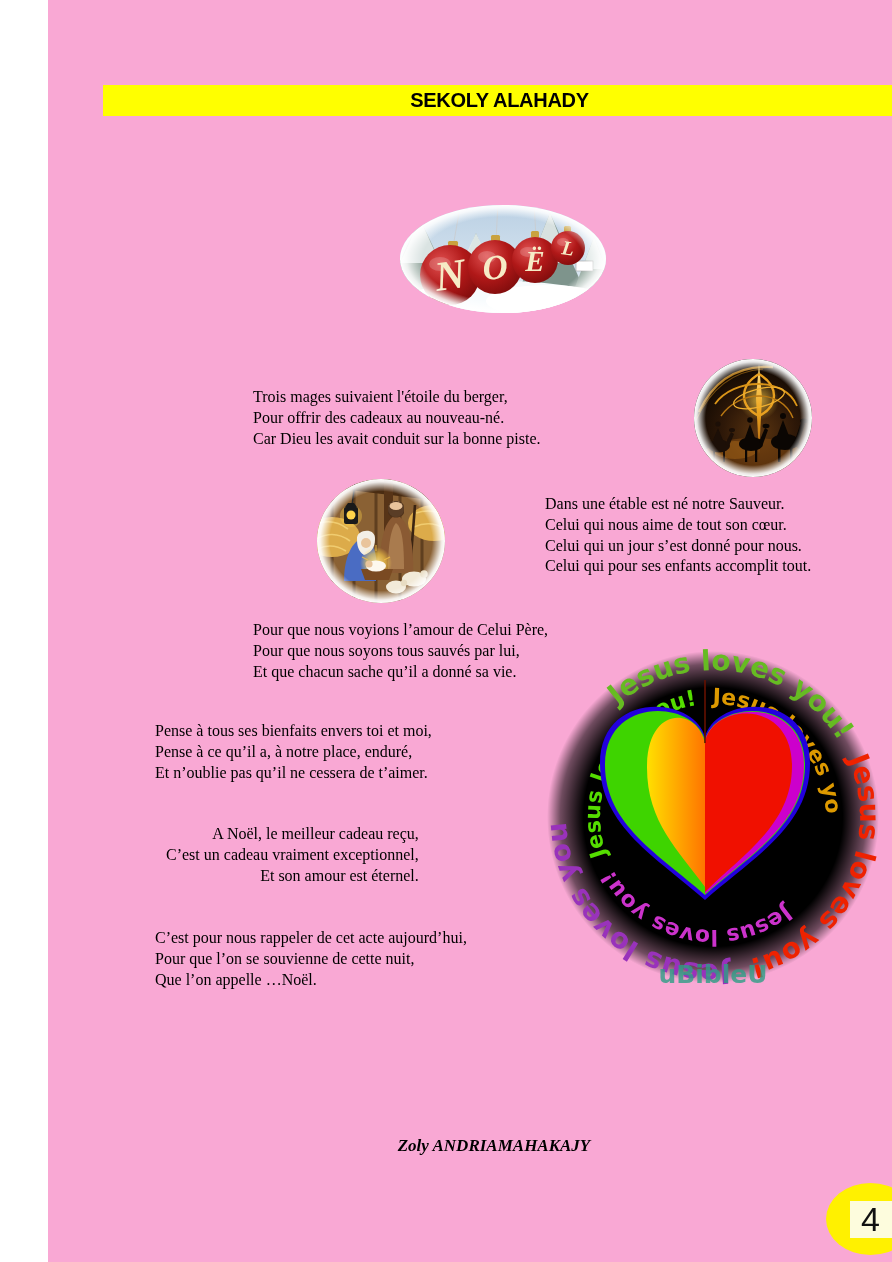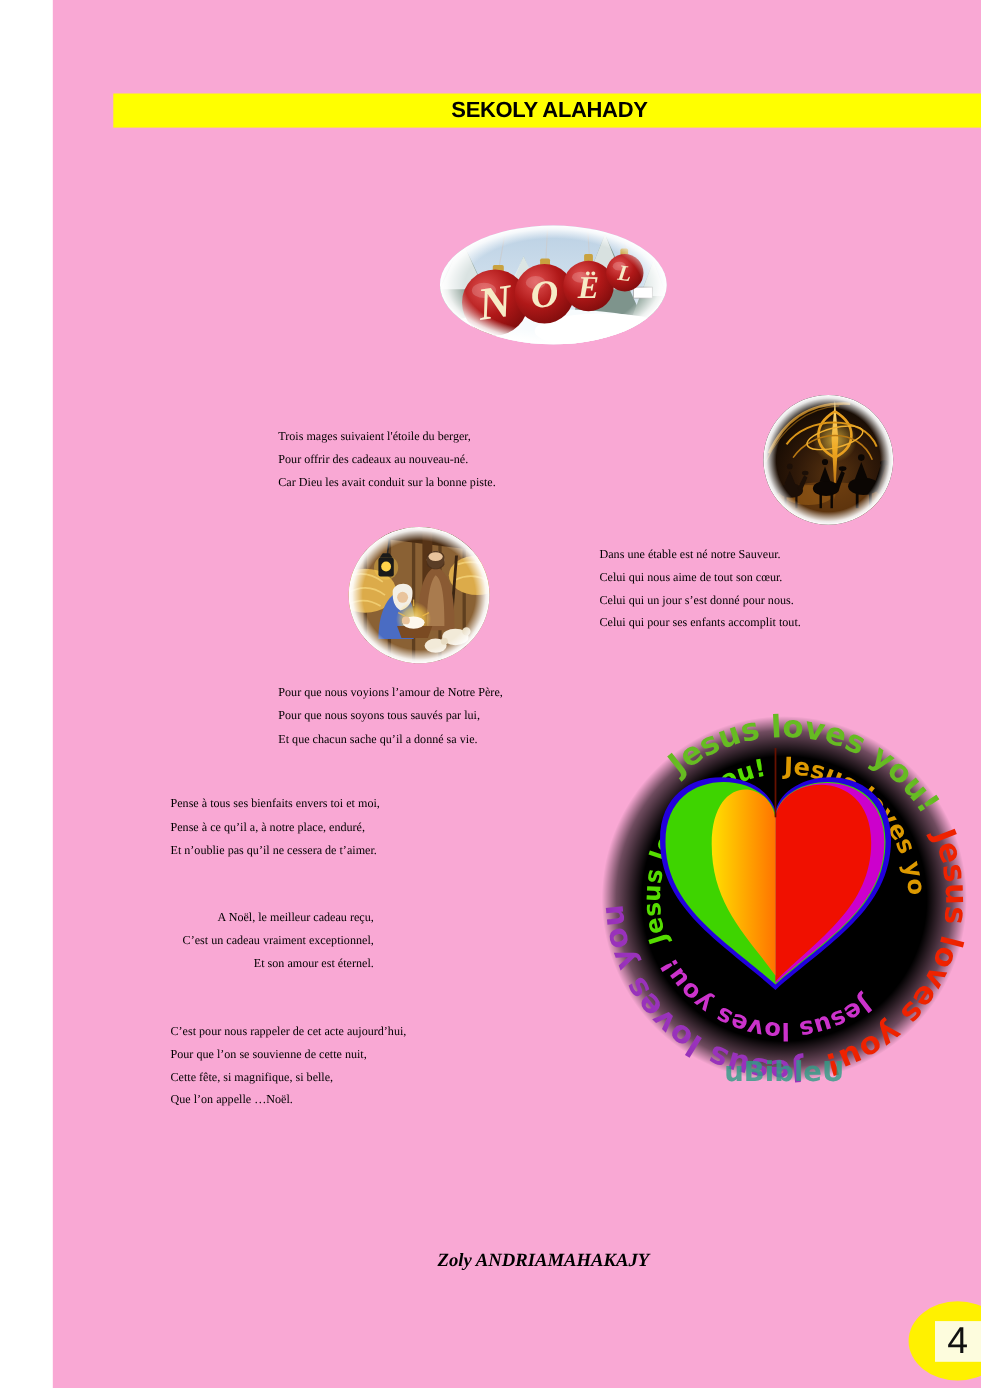--- a/index.html
+++ b/index.html
@@ -9,21 +9,21 @@
   }
   .banner{
     position:absolute;left:55px;top:85px;width:793px;height:31px;background:#FFFF00;
     display:flex;align-items:center;justify-content:center;
   }
   .banner span{
     font-family:"Liberation Sans", sans-serif;font-size:20px;font-weight:700;
     letter-spacing:-0.3px;color:#000;
   }
   .stanza{
-    position:absolute;font-size:11px;line-height:20.8px;white-space:nowrap;
+    position:absolute;font-size:16px;line-height:20.8px;white-space:nowrap;
   }
   .s1{left:205px;top:387px;}
   .s2{left:497px;top:494px;}
   .s3{left:205px;top:620px;}
   .s4{left:107px;top:721px;}
   .s5{left:118px;top:824px;text-align:right;}
   .s6{left:107px;top:928px;}
   .img-abs{position:absolute;}
   .noel{left:350px;top:203px;width:210px;height:112px;}
   .magi{left:645px;top:358px;width:120px;height:120px;}
@@ -293,21 +293,21 @@
   </div>
 
   <div class="stanza s2">
     <div>Dans une étable est né notre Sauveur.</div>
     <div>Celui qui nous aime de tout son cœur.</div>
     <div>Celui qui un jour s’est donné pour nous.</div>
     <div>Celui qui pour ses enfants accomplit tout.</div>
   </div>
 
   <div class="stanza s3">
-    <div>Pour que nous voyions l’amour de Notre Père,</div>
+    <div>Pour que nous voyions l’amour de Celui Père,</div>
     <div>Pour que nous soyons tous sauvés par lui,</div>
     <div>Et que chacun sache qu’il a donné sa vie.</div>
   </div>
 
   <div class="img-abs heart">
     <svg width="336" height="352" viewBox="0 0 336 352">
       <defs>
         <radialGradient id="blackFade" cx="0.5" cy="0.5" r="0.5">
           <stop offset="0.78" stop-color="#000000" stop-opacity="1"></stop>
           <stop offset="0.92" stop-color="#000000" stop-opacity="0.55"></stop>
@@ -370,21 +370,20 @@
 
   <div class="stanza s5">
     <div>A Noël, le meilleur cadeau reçu,</div>
     <div>C’est un cadeau vraiment exceptionnel,</div>
     <div>Et son amour est éternel.</div>
   </div>
 
   <div class="stanza s6">
     <div>C’est pour nous rappeler de cet acte aujourd’hui,</div>
     <div>Pour que l’on se souvienne de cette nuit,</div>
-    <div>Cette fête, si magnifique, si belle,</div>
     <div>Que l’on appelle …Noël.</div>
   </div>
 
   <div class="author">Zoly ANDRIAMAHAKAJY</div>
 
   <div class="page-badge">
     <div class="inner">
       <span>4</span>
     </div>
   </div>

